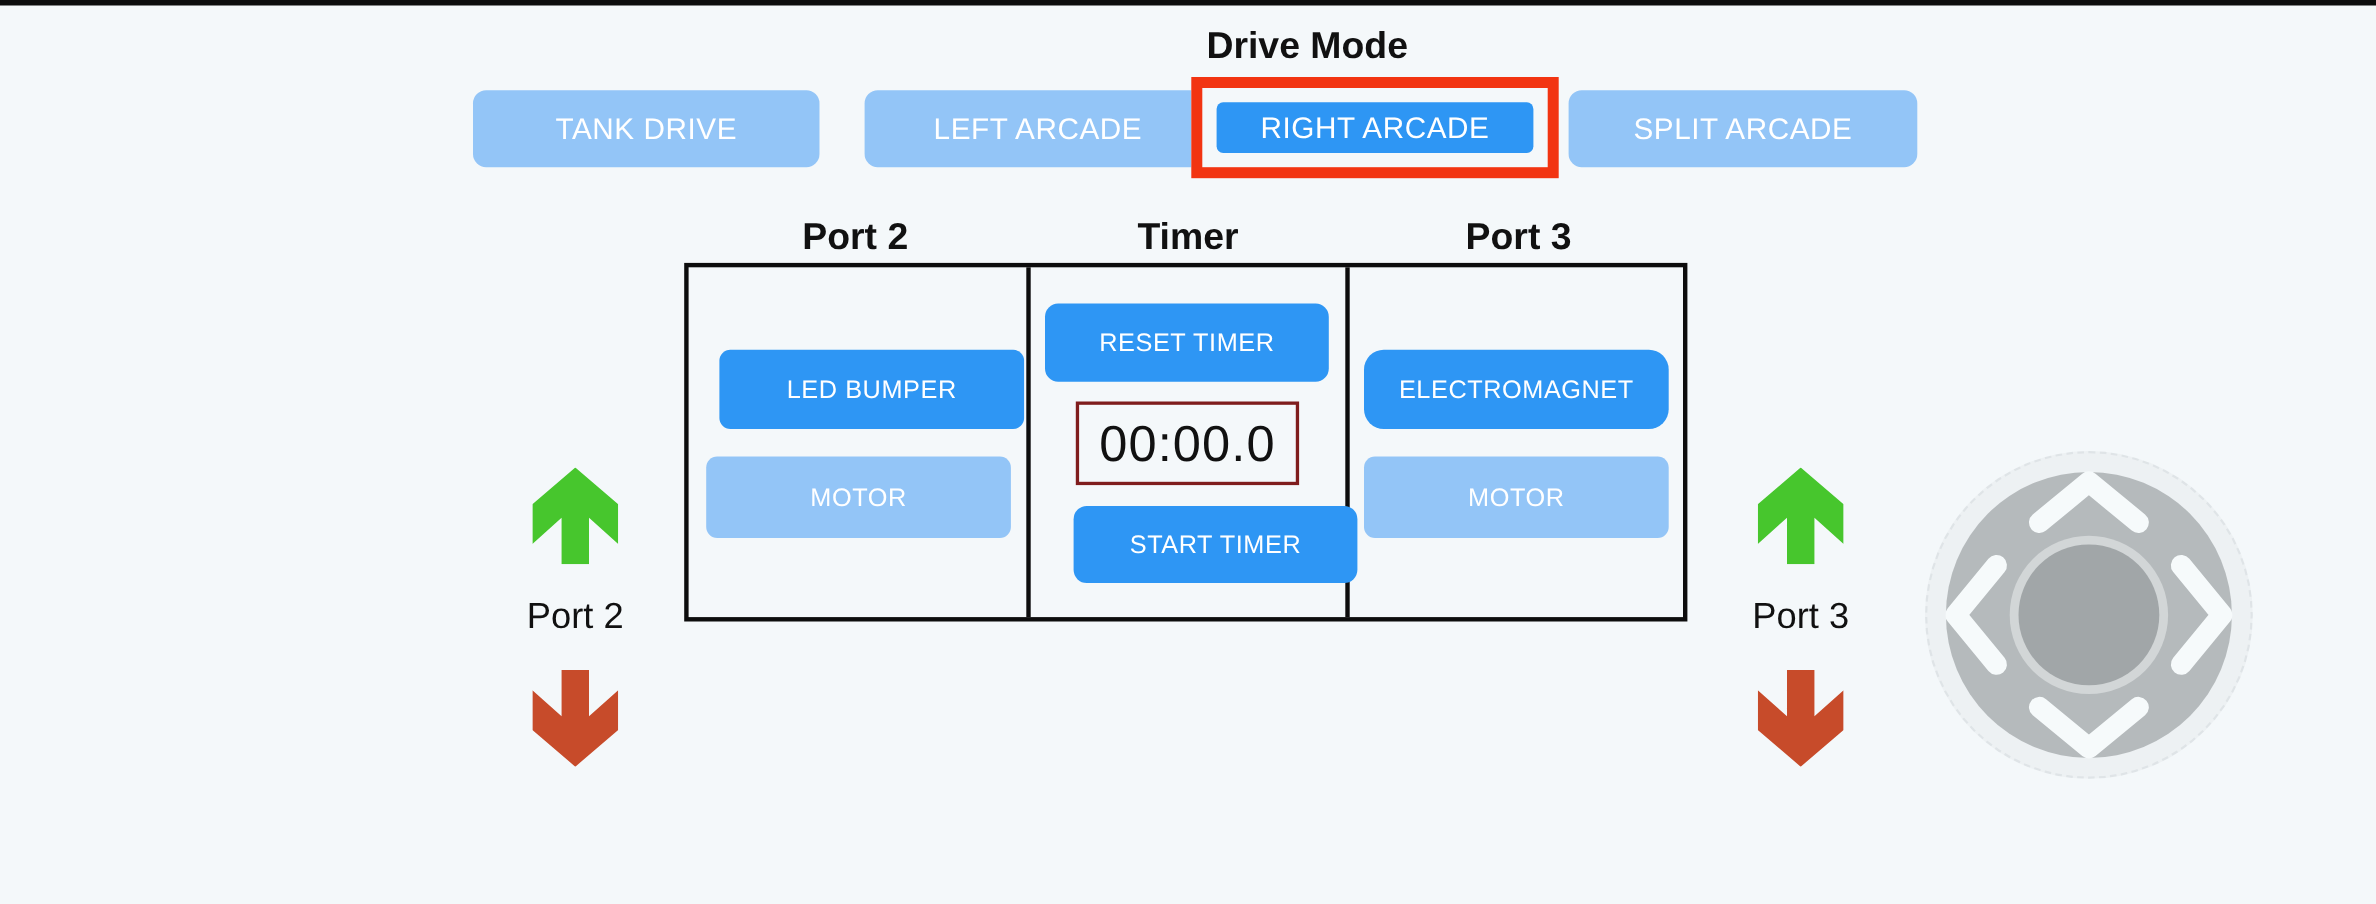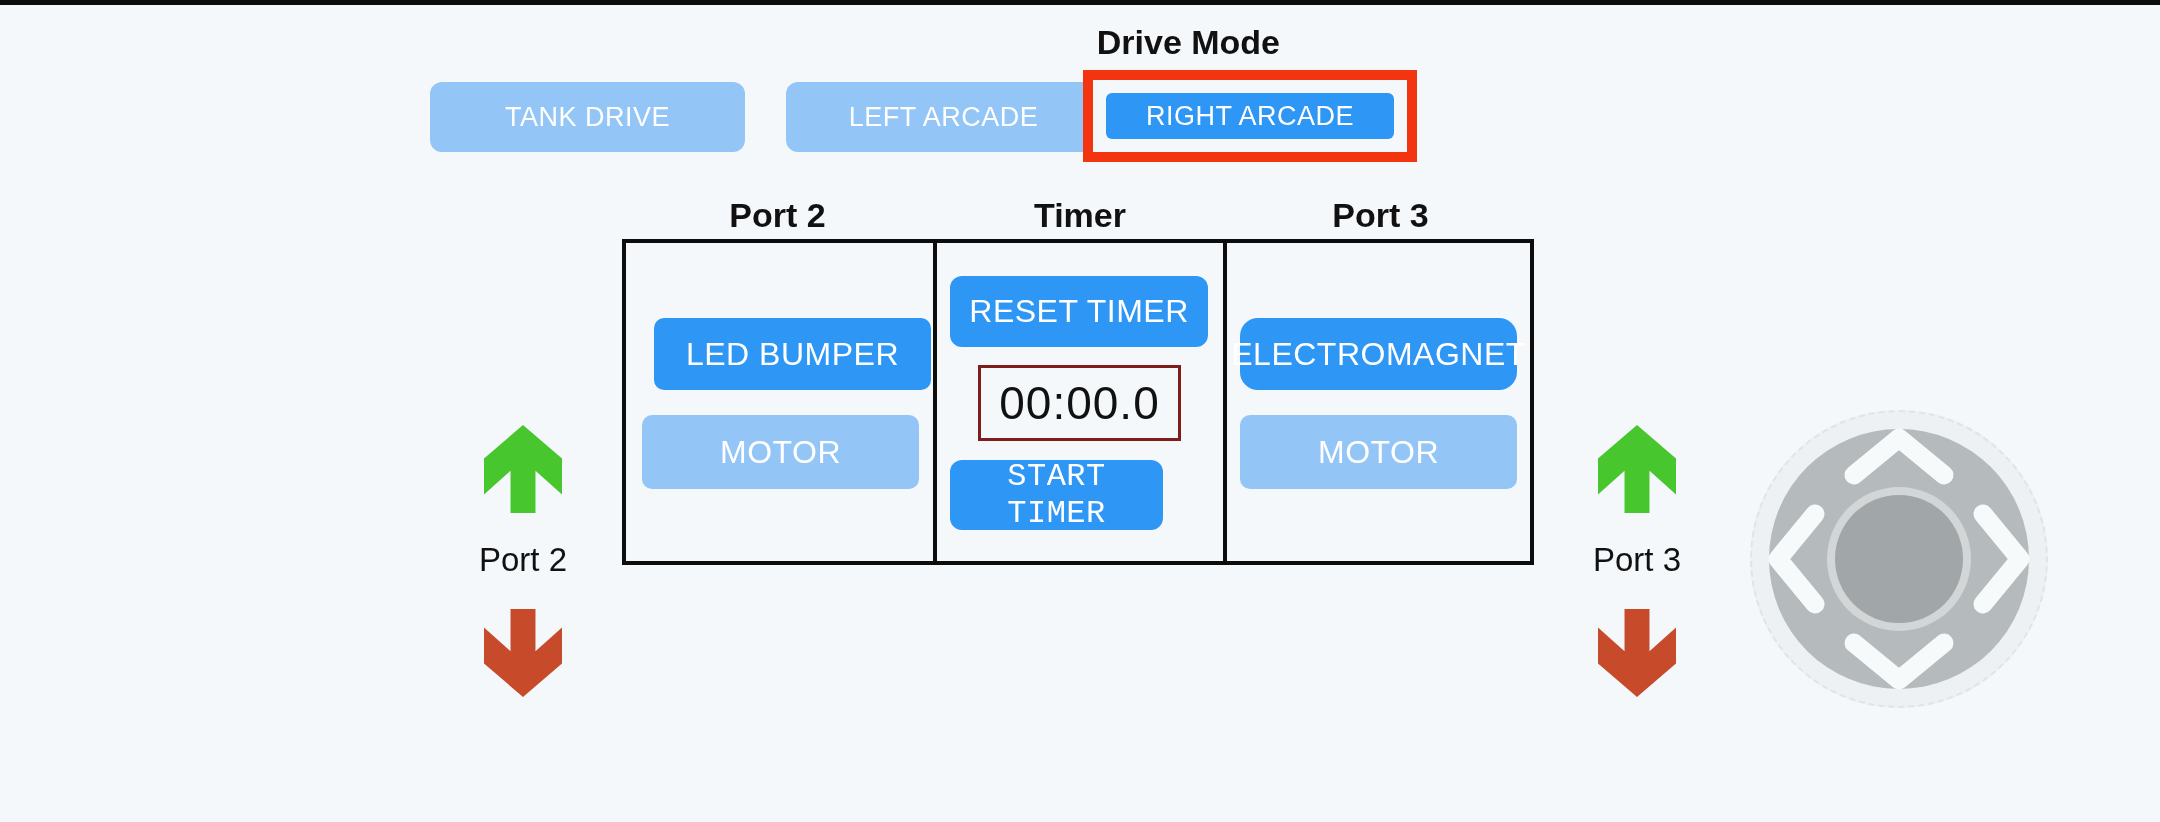--- a/index.html
+++ b/index.html
@@ -45,28 +45,28 @@
     position:absolute;left:622px;top:239px;width:912px;height:326px;
     border:4px solid var(--panel-border,#0d0d0d);box-sizing:border-box;
   }
   .panel .divider{position:absolute;top:0;bottom:0;width:4px;background:var(--panel-border,#0d0d0d);}
   .divider-1{left:307px;}
   .divider-2{left:597px;}
   
   .pbtn{
     position:absolute;border:none;border-radius:10px;color:#fff;
     display:flex;align-items:center;justify-content:center;cursor:pointer;
-    font-size:32px;letter-spacing:.5px;font-family:inherit;
+    font-size:23px;letter-spacing:.5px;font-family:inherit;
   }
   .pbtn.active{background:var(--active-blue,#2e96f4);}
   .pbtn.inactive{background:var(--inactive-blue,#93c5f7);}
   .btn-led{left:642px;top:318px;width:277px;height:72px;margin-left:12px;}
   .btn-motor2{left:642px;top:415px;width:277px;height:74px;}
   .btn-reset{left:950px;top:276px;width:258px;height:71px;border-radius:12px;}
-  .btn-start{left:950px;top:460px;width:213px;height:70px;border-radius:12px;font-family:Liberation Mono, monospace;}
+  .btn-start{left:976px;top:460px;width:258px;height:70px;border-radius:12px;}
   .btn-magnet{left:1240px;top:318px;width:277px;height:72px;border-radius:18px;}
   .btn-motor3{left:1240px;top:415px;width:277px;height:74px;}
   .timer-display{
     position:absolute;left:978px;top:365px;width:203px;height:76px;
     border:3px solid #7f1d1d;box-sizing:border-box;background:var(--background,#f4f8fa);
     display:flex;align-items:center;justify-content:center;
     font-size:46px;color:#111;letter-spacing:1px;
   }
   
   .arrow{position:absolute;width:78px;height:88px;cursor:pointer;}
@@ -106,20 +106,21 @@
 <div class="canvas">
   <div class="topbar"></div>
 
   <div class="page-title">Drive Mode</div>
 
   <button class="mode-btn mode-tank">TANK DRIVE</button>
   <button class="mode-btn mode-left">LEFT ARCADE</button>
   <div class="mode-selected-frame">
     <button class="mode-btn">RIGHT ARCADE</button>
   </div>
+  <button class="mode-btn mode-split">SPLIT ARCADE</button>
 
   <div class="col-header hdr-port2">Port 2</div>
   <div class="col-header hdr-timer">Timer</div>
   <div class="col-header hdr-port3">Port 3</div>
 
   <div class="panel">
     <div class="divider divider-1"></div>
     <div class="divider divider-2"></div>
   </div>
 

